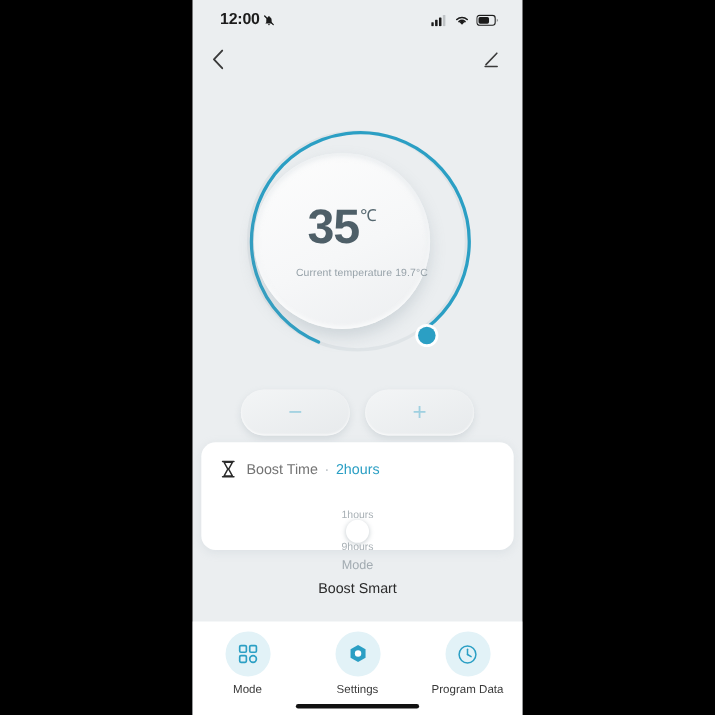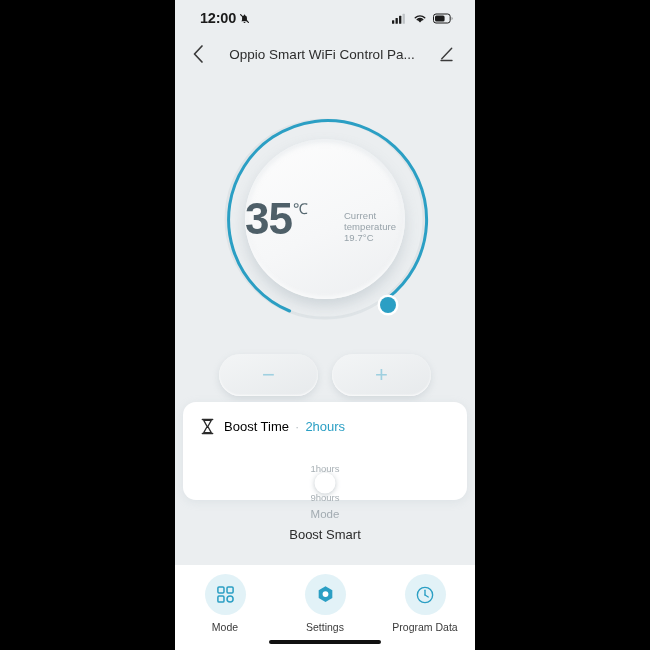--- a/index.html
+++ b/index.html
@@ -41,27 +41,27 @@
   .icon-btn { width:22px; height:22px; display:flex; align-items:center; justify-content:center; cursor:pointer; }
 
   
   .dial-wrap {
     position:absolute; left:50%; top:113px;
     transform:translateX(-50%);
     width:212px; height:212px;
   }
   .dial-svg { position:absolute; left:0; top:0; }
   .dial-inner {
-    position:absolute; left:26px; top:26px;
+    position:absolute; left:12px; top:26px;
     width:160px; height:160px; border-radius:50%;
     background:linear-gradient(155deg,#fdfdfd 0%,#f6f7f8 55%,#eceef0 100%);
     box-shadow: 0 7px 14px rgba(140,155,165,.30),
                 0 -2px 5px rgba(255,255,255,.9) inset,
                 0 2px 6px rgba(190,200,208,.35) inset;
-    display:flex; flex-direction:row; align-items:center; justify-content:center;
+    display:flex; flex-direction:column; align-items:center; justify-content:center;text-align:right;
   }
   .temp-row { display:flex; align-items:flex-start; line-height:1; }
   .temp-val { font-size:44px; font-weight:bold; color:#4e5f68; letter-spacing:-1px; }
   .temp-unit { font-size:15px; color:#566870; margin-top:4px; margin-left:1px; font-weight:normal; }
   .cur-temp { font-size:9.5px; color:#97a2a9; margin-top:14px; letter-spacing:.1px;margin-left:36px; }
 
   
   .pm-row {
     position:absolute; left:0; top:354px; width:300px; height:44px;
     display:flex; justify-content:center; gap:14px;
@@ -74,21 +74,21 @@
   }
   .pm-glyph { color:#9fd0e0; font-size:22px; font-weight:300; line-height:1; }
 
   
   .card {
     position:absolute; left:8px; top:402px; width:284px; height:98px;
     background:#fff; border-radius:13px;
     box-shadow:0 2px 8px rgba(175,188,196,.22);
   }
   .card-head { display:flex; align-items:center; gap:9px; padding:16px 0 0 17px; }
-  .boost-label { font-size:13px; color:#000000; }
+  .boost-label { font-size:13px; color:#737373; }
   .boost-dot { font-size:13px; color:#b9c0c5; margin:0 -3px; }
   .boost-val { font-size:13px; color:#2b9fc4; }
 
   .slider-row {
     position:absolute; left:0; top:61px; width:284px;
     display:flex; align-items:center; padding:0 16px; gap:9px;flex-direction:column;
   }
   .slider-end { font-size:9.5px; color:#a8b0b5; white-space:nowrap; }
   .track {
     position:relative; flex:1; height:6px; border-radius:3px; background:#e9edef;
@@ -168,21 +168,20 @@
       </svg>
     </div>
   </div>
 
   <div class="header">
     <div class="icon-btn">
       <svg width="13" height="20" viewBox="0 0 13 20">
         <polyline points="10,2 2.5,10 10,18" fill="none" stroke="#3a3a3a" stroke-width="1.7" stroke-linecap="round" stroke-linejoin="round"></polyline>
       </svg>
     </div>
-    <div class="hdr-title">Oppio Smart WiFi Control Pa...</div>
     <div class="icon-btn">
       <svg width="17" height="17" viewBox="0 0 18 18">
         <line x1="14.5" y1="2.5" x2="4" y2="13.5" stroke="#3a3a3a" stroke-width="1.5" stroke-linecap="round"></line>
         <line x1="3.2" y1="15.3" x2="14.8" y2="15.3" stroke="#3a3a3a" stroke-width="1.5" stroke-linecap="round"></line>
       </svg>
     </div>
   </div>
 
   <div class="dial-wrap">
     <svg class="dial-svg" width="212" height="212" viewBox="0 0 212 212">

